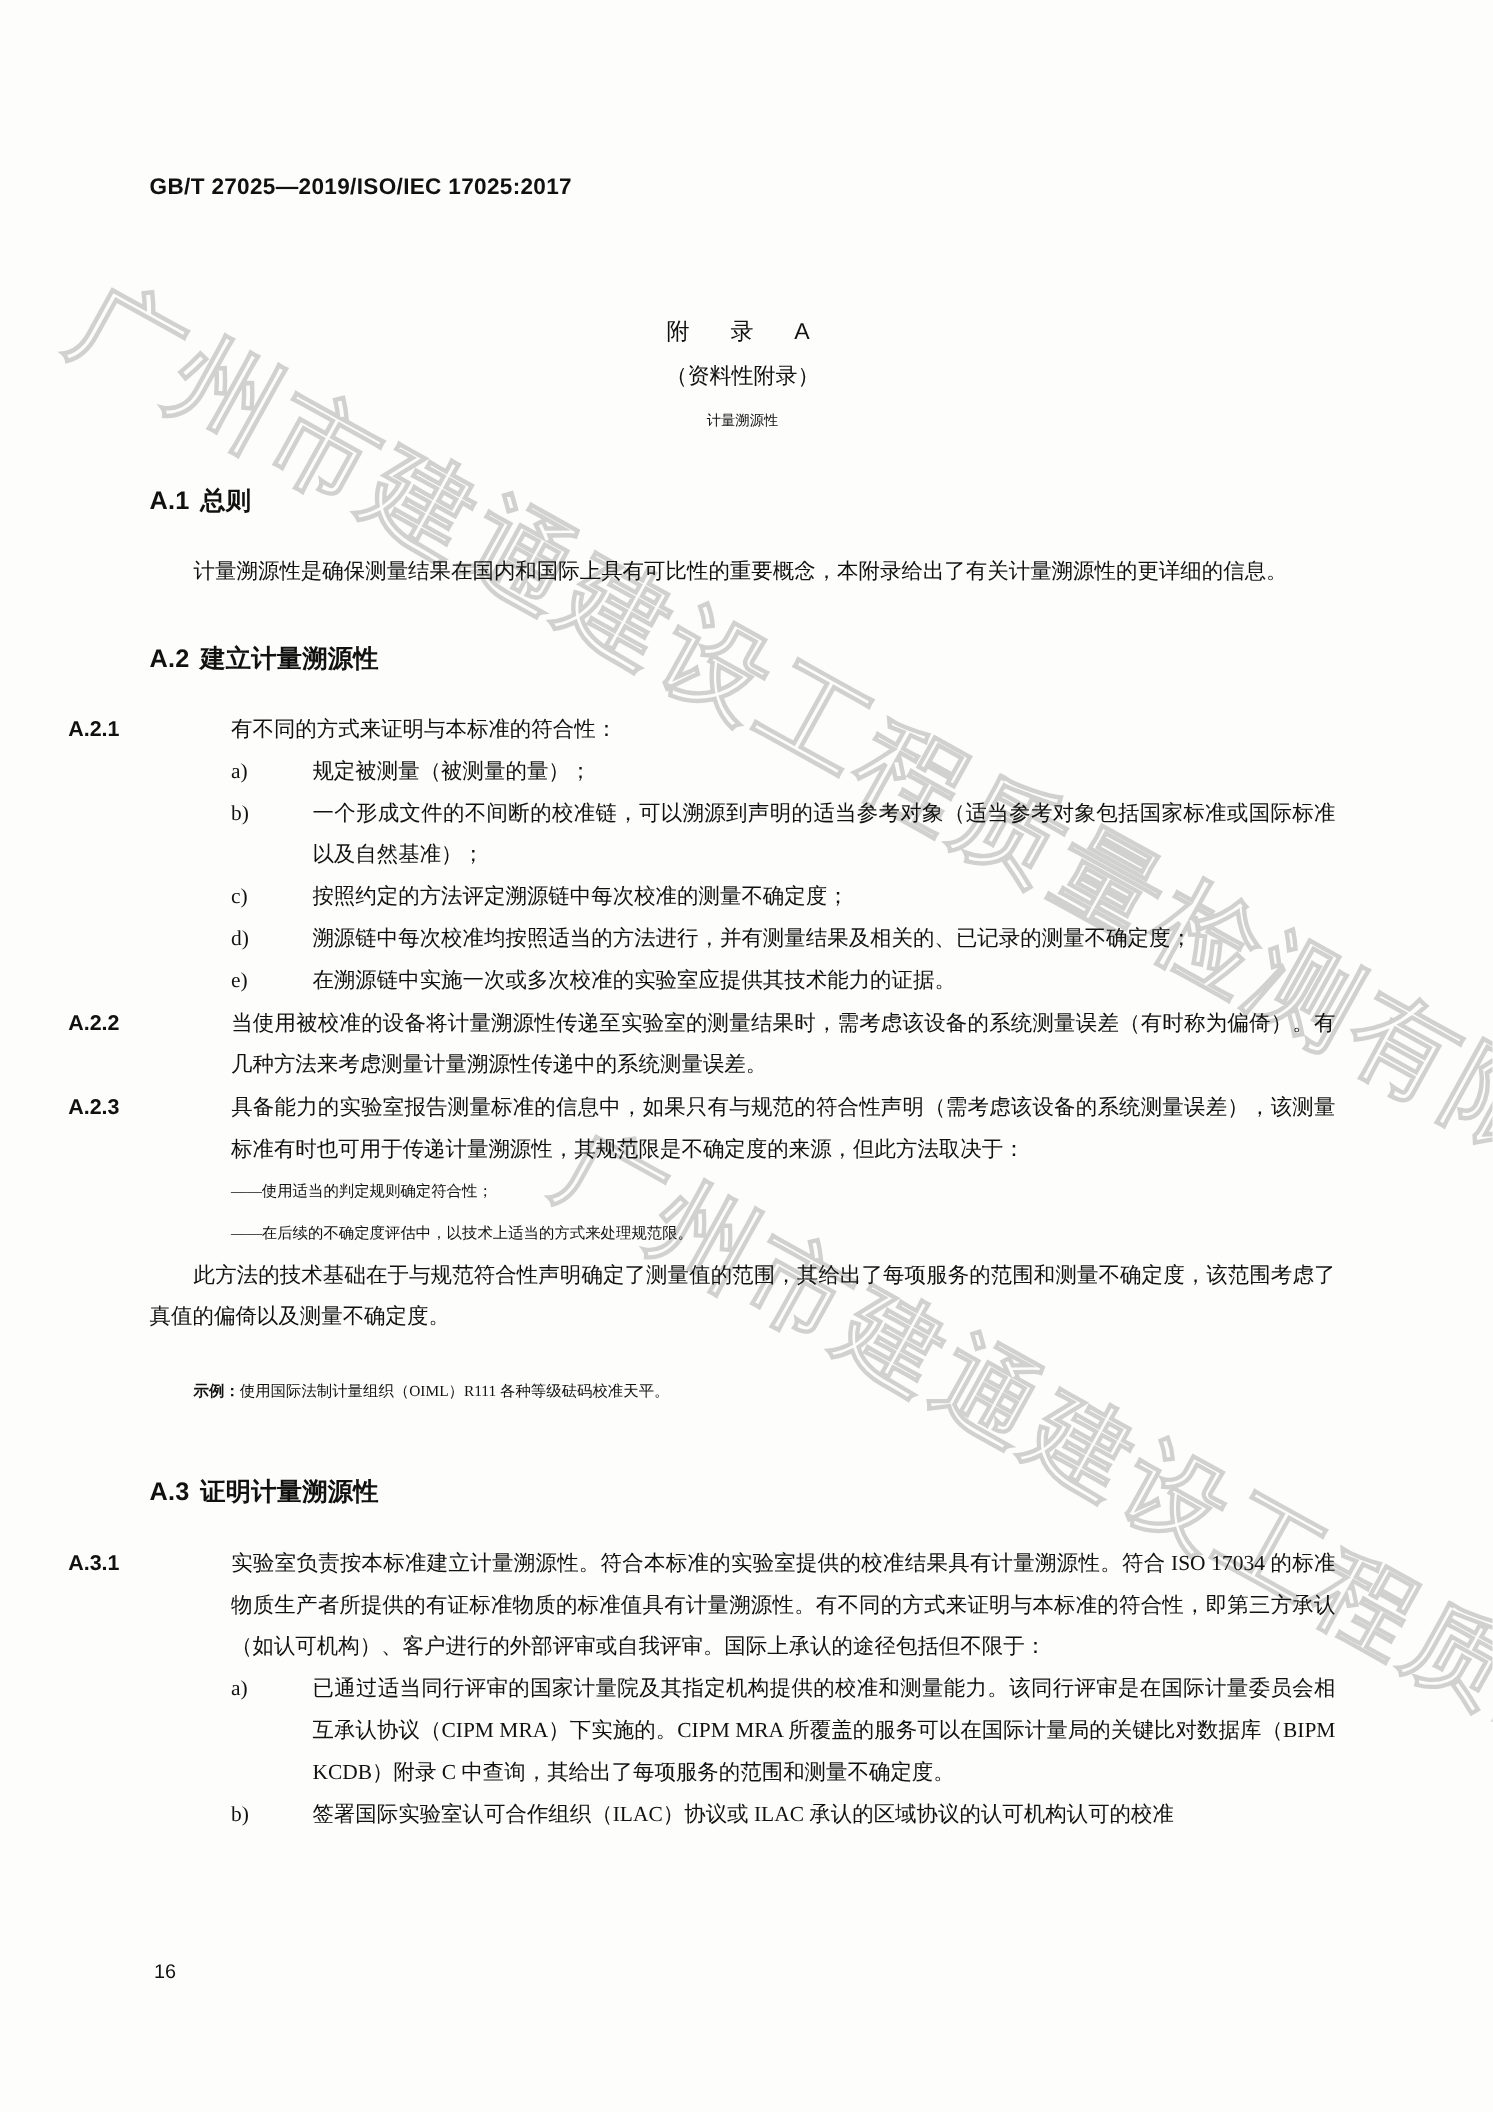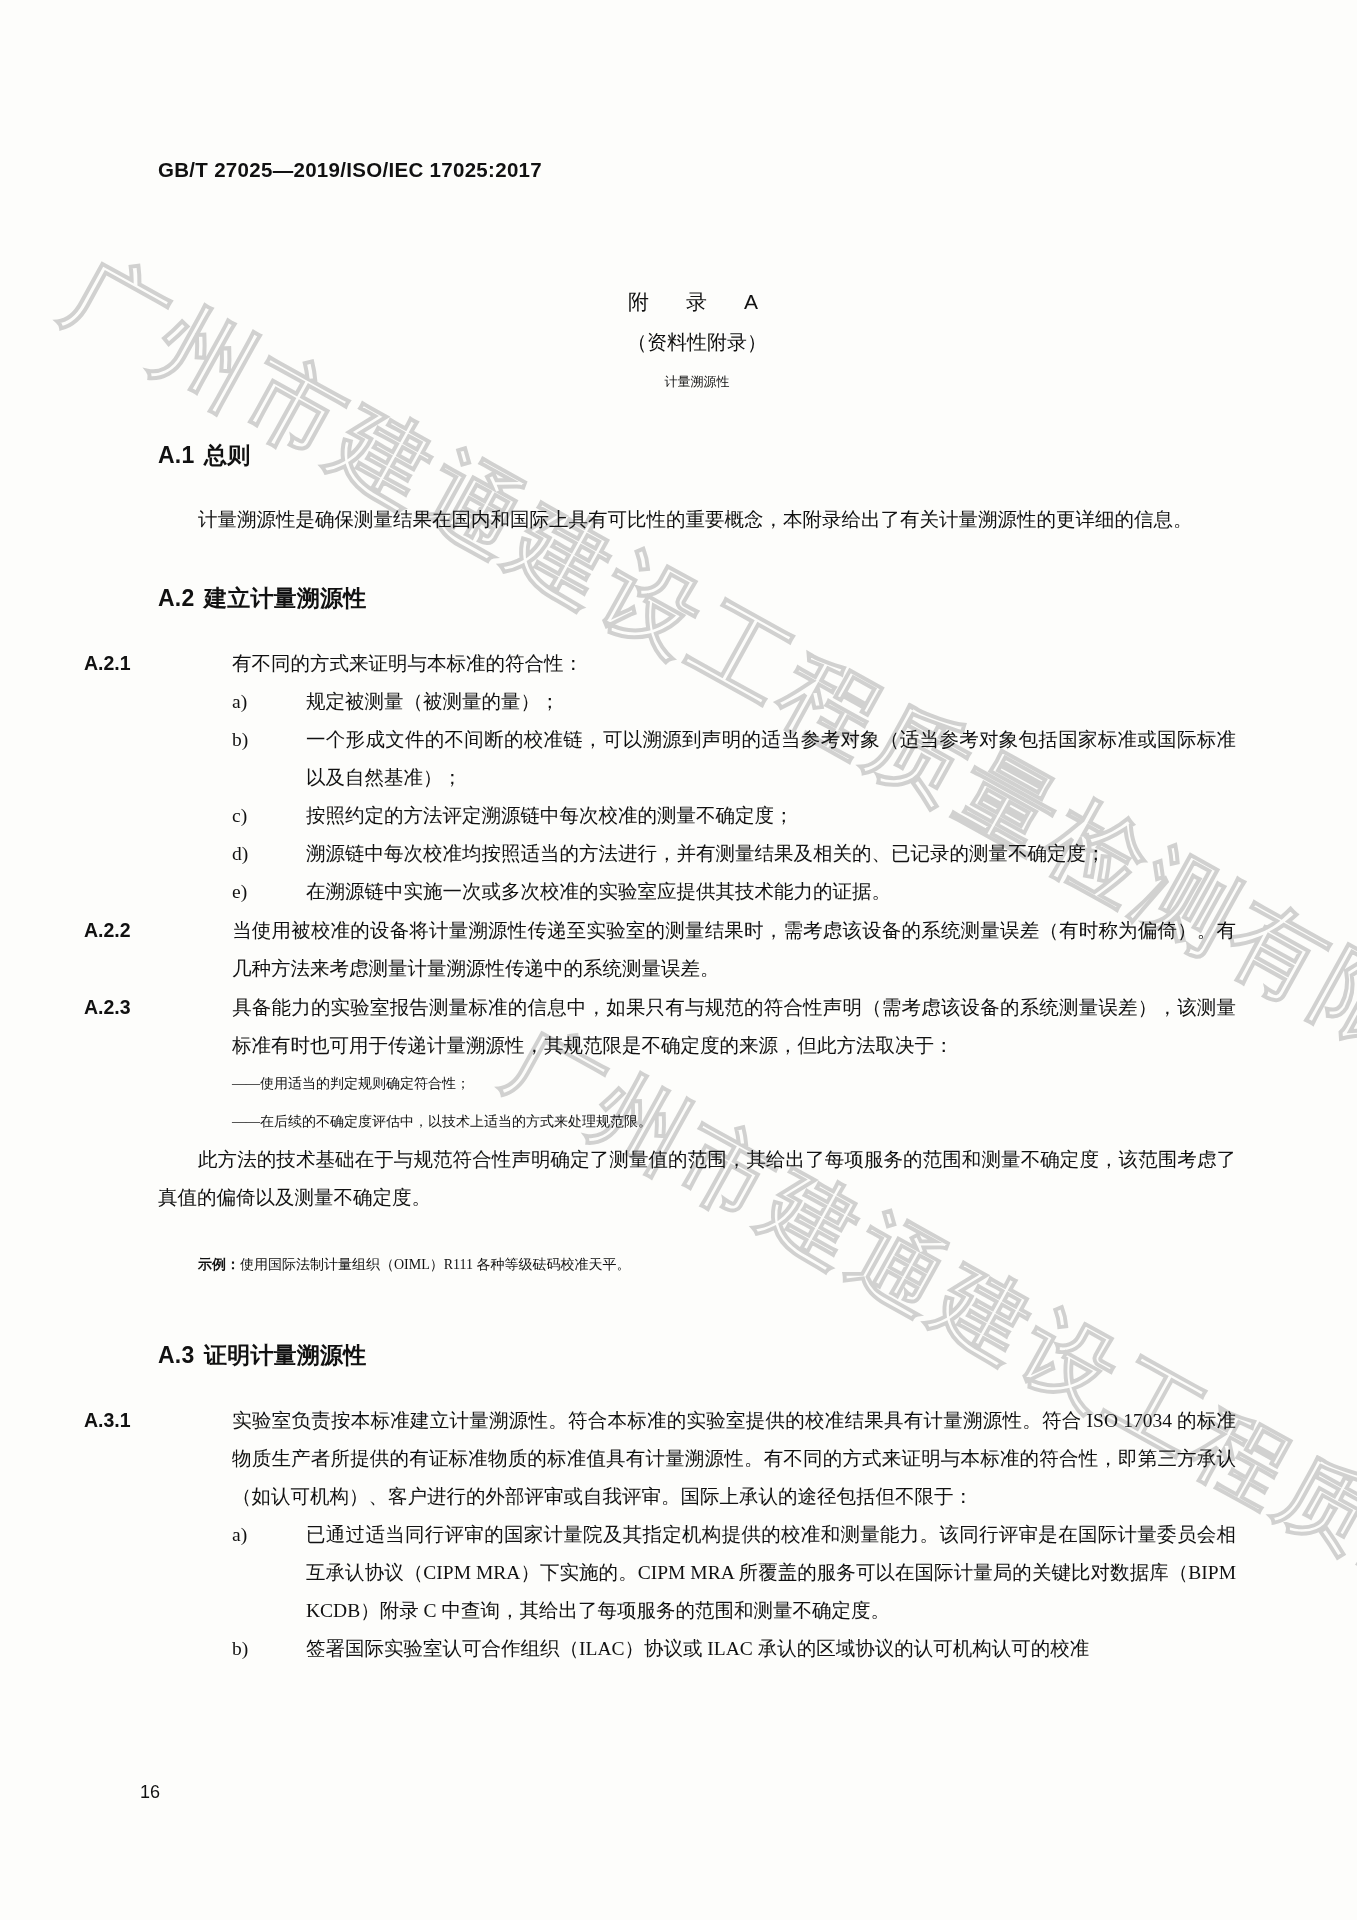--- a/index.html
+++ b/index.html
@@ -14,21 +14,21 @@
   .page {
     position: relative;
     width: 1357px;
     height: 1920px;
     margin: 0 auto;
     background: #fdfdfb;
     overflow: hidden;
   }
   .content {
     position: absolute;
-    left: 158px;
+    left: 136px;
     top: 0;
     width: 1078px;
     height: 1432px;
   }
   
   .header {
     position: absolute;
     top: 158px;
     left: 0;
     font-size: 20.5px;

